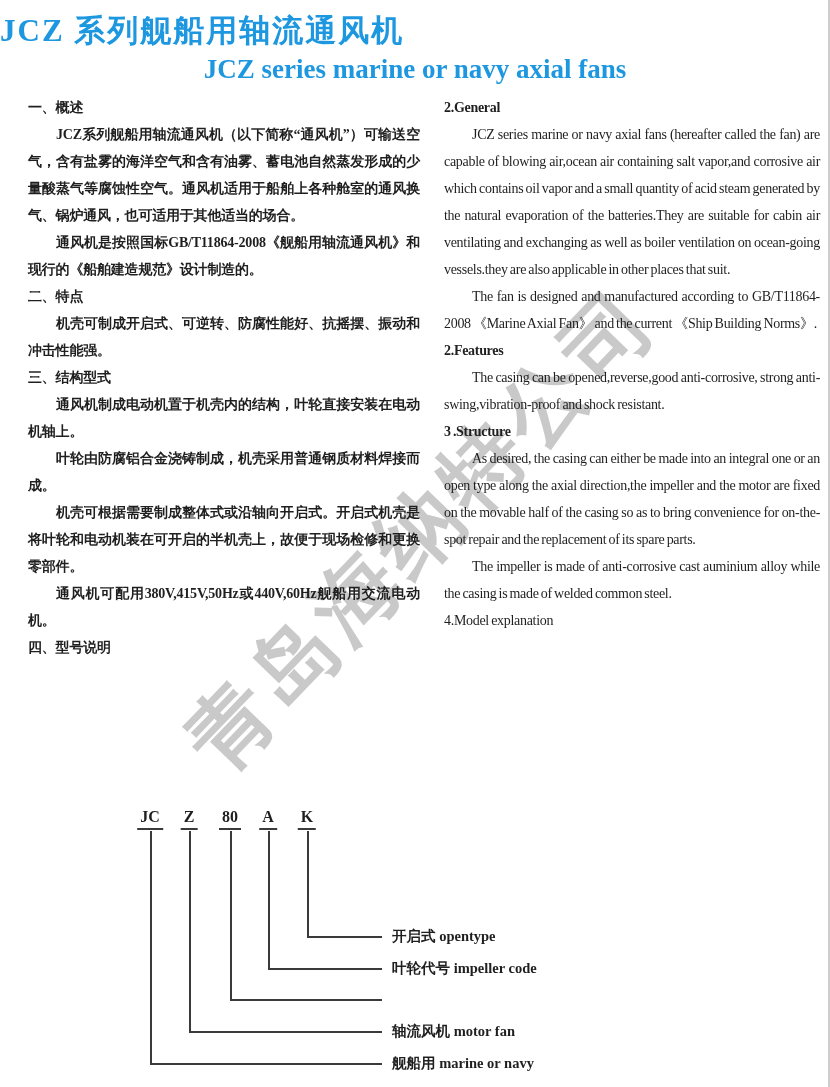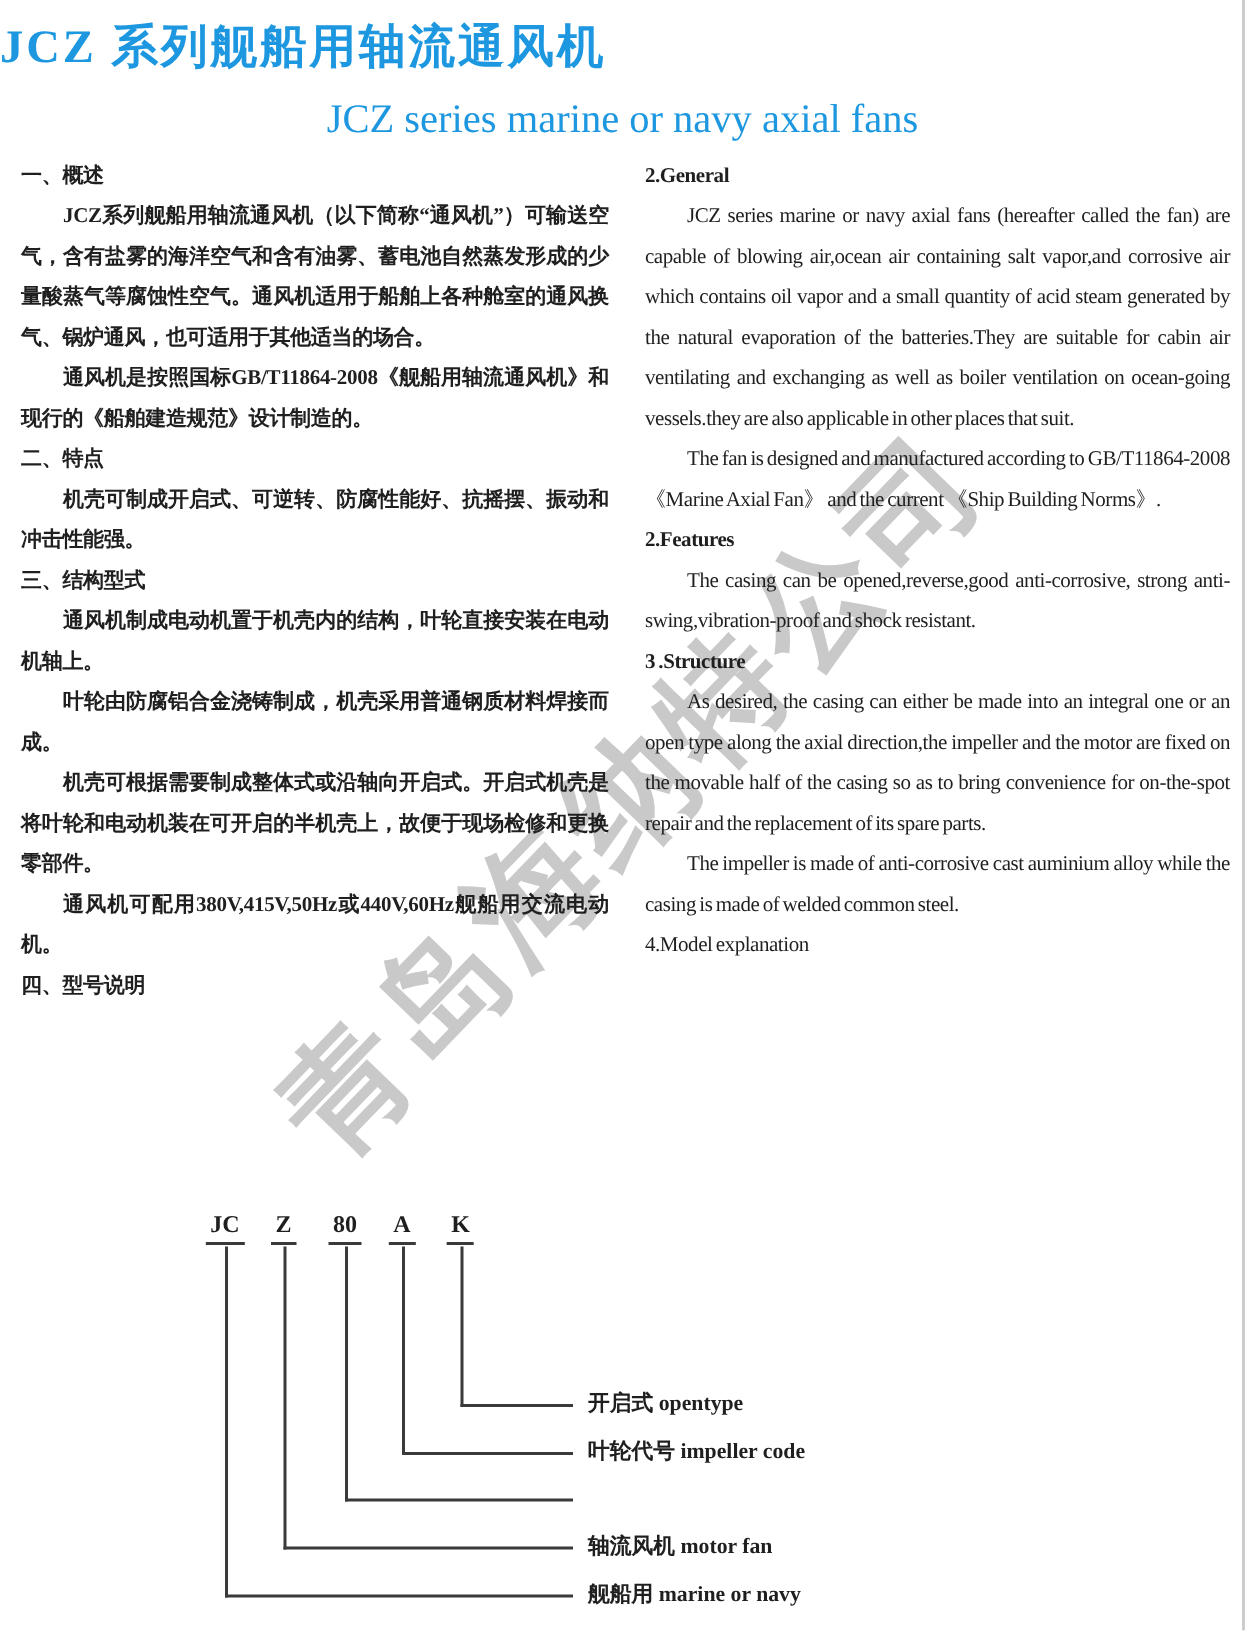--- a/index.html
+++ b/index.html
@@ -20,28 +20,28 @@
     color:#8f8f8f;opacity:.48;white-space:nowrap;
     z-index:1;pointer-events:none;
   }
   
   .title-zh{
     margin:10px 0 0;
     font-size:31px;font-weight:700;color:#1d97df;
     position:relative;z-index:2;letter-spacing:2px;
   }
   .title-en{
-    margin:12px 0 0;text-align:center;
-    font-size:27px;font-weight:400;color:#1d97df;
+    margin:2px 0 0;text-align:center;
+    font-size:27px;font-weight:700;color:#1d97df;
     position:relative;z-index:2;
   }
   
   .columns{
     display:flex;gap:24px;
-    margin-top:9px;padding:0 10px 0 14px;
+    margin-top:9px;padding:0 10px 0 28px;
     position:relative;z-index:2;
   }
   .col{text-align:justify;}
   .col-zh{width:392px;font-size:14px;line-height:27px;font-weight:600;letter-spacing:-0.2px;}
   .col-en{flex:1;font-size:14px;line-height:27px;letter-spacing:-0.3px;word-spacing:-1px;}
   .col p{margin:0;}
   .h{font-weight:700;}
   .indent{text-indent:2em;}
   .gap-lg{margin-top:56px;}
   .gap-sm{margin-top:26px;}

